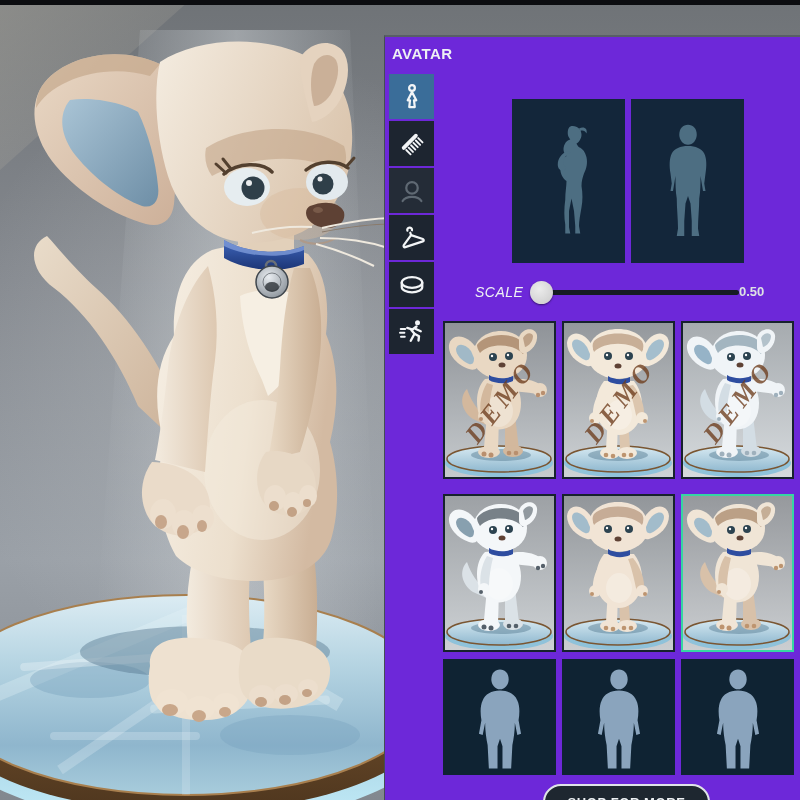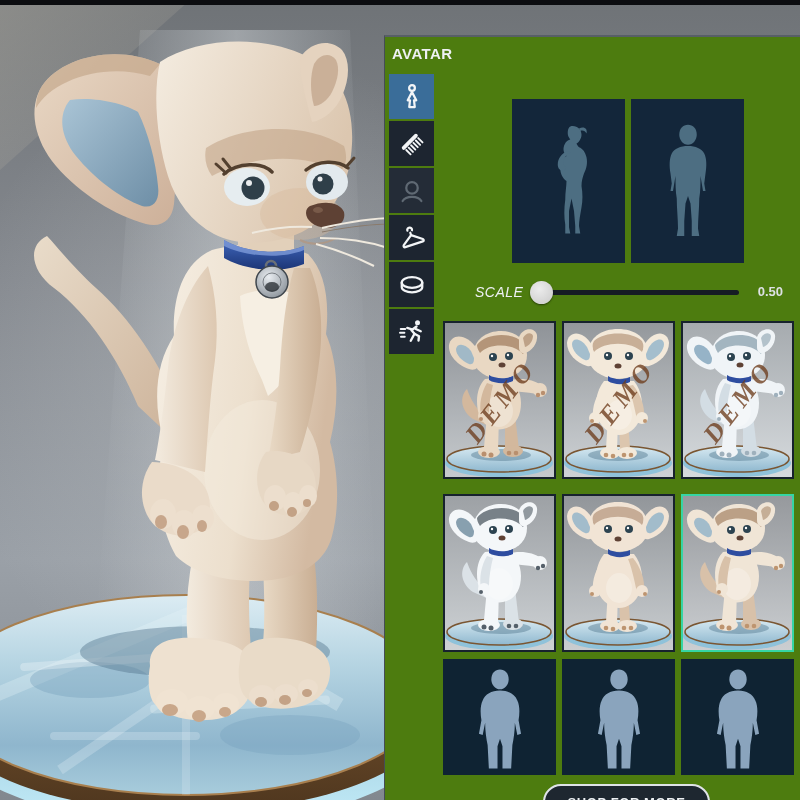--- a/index.html
+++ b/index.html
@@ -1,40 +1,40 @@
 <!DOCTYPE html>
 <html><head>
 <meta charset="utf-8">
 <style>
   html,body{margin:0;padding:0;background:#000;}
   .stage{position:relative;width:800px;height:800px;overflow:hidden;background:#7b8086;font-family:"Liberation Sans",sans-serif;}
   .viewport{position:absolute;inset:0;z-index:0;}
   .viewport svg{display:block;}
   .top-strip{position:absolute;top:0;left:0;width:800px;height:5px;background:#0c0d10;z-index:40;}
 
-  .panel{position:absolute;left:384px;top:35px;width:416px;height:765px;background:#4d7c0f;
+  .panel{position:absolute;left:384px;top:35px;width:416px;height:765px;background:#6d28d9;
          border-top:2px solid #585f66;border-left:1px solid #454d56;box-sizing:border-box;z-index:30;}
   .panel-title{position:absolute;left:7px;top:8px;font-size:15px;font-weight:bold;color:#eef1f4;letter-spacing:.4px;}
 
   .tool-col{position:absolute;left:4px;top:37px;display:flex;flex-direction:column;gap:2px;}
   .tool{width:45px;height:45px;background:#1d2530;border:none;margin:0;padding:0;display:flex;align-items:center;justify-content:center;cursor:pointer;}
   .tool.selected{background:#3a6d99;}
   .tool.disabled{background:#242c37;}
   .tool svg{width:30px;height:30px;color:#f3f5f7;}
   .tool.disabled svg{color:#5f6973;}
   .tool svg *{stroke-linecap:round;stroke-linejoin:round;}
 
   .previews{position:absolute;left:127px;top:62px;display:flex;gap:6px;}
   .preview-tile{width:113px;height:164px;background:#13263a;display:flex;align-items:center;justify-content:center;}
 
   .scale-label{position:absolute;left:90px;top:247px;font-size:14px;font-style:italic;font-weight:normal;color:#eef1f4;letter-spacing:.5px;}
   .slider-track{position:absolute;left:156px;top:253px;width:198px;height:5px;background:#161c24;border-radius:3px;}
   .slider-knob{position:absolute;left:145px;top:244px;width:23px;height:23px;border-radius:50%;
                background:radial-gradient(circle at 40% 35%,#ececec,#c9c9c9);box-shadow:0 1px 2px rgba(0,0,0,.5);}
-  .scale-value{position:absolute;left:354px;top:247px;width:44px;text-align:right;font-size:13px;font-weight:bold;color:#dde1e4;}
+  .scale-value{position:absolute;left:354px;top:247px;width:44px;text-align:left;font-size:13px;font-weight:bold;color:#dde1e4;}
 
   .thumb-row{position:absolute;left:58px;display:flex;gap:6px;}
   .row1{top:284px;} .row2{top:457px;} .row3{top:622px;}
   .cat-tile{position:relative;width:113px;height:158px;box-sizing:border-box;border:2px solid #17222d;overflow:hidden;cursor:pointer;
             background:linear-gradient(180deg,var(--bgA),var(--bgB));}
   .cat-tile.selected{border-color:#36d5a3;}
   .cat-tile svg{position:absolute;inset:0;width:100%;height:100%;}
   .watermark{position:absolute;inset:0;width:100%;height:100%;pointer-events:none;}
   .ph-tile{width:113px;height:116px;background:#0f2333;display:flex;justify-content:center;align-items:flex-start;cursor:pointer;}
   .ph-tile svg{margin-top:8px;}

